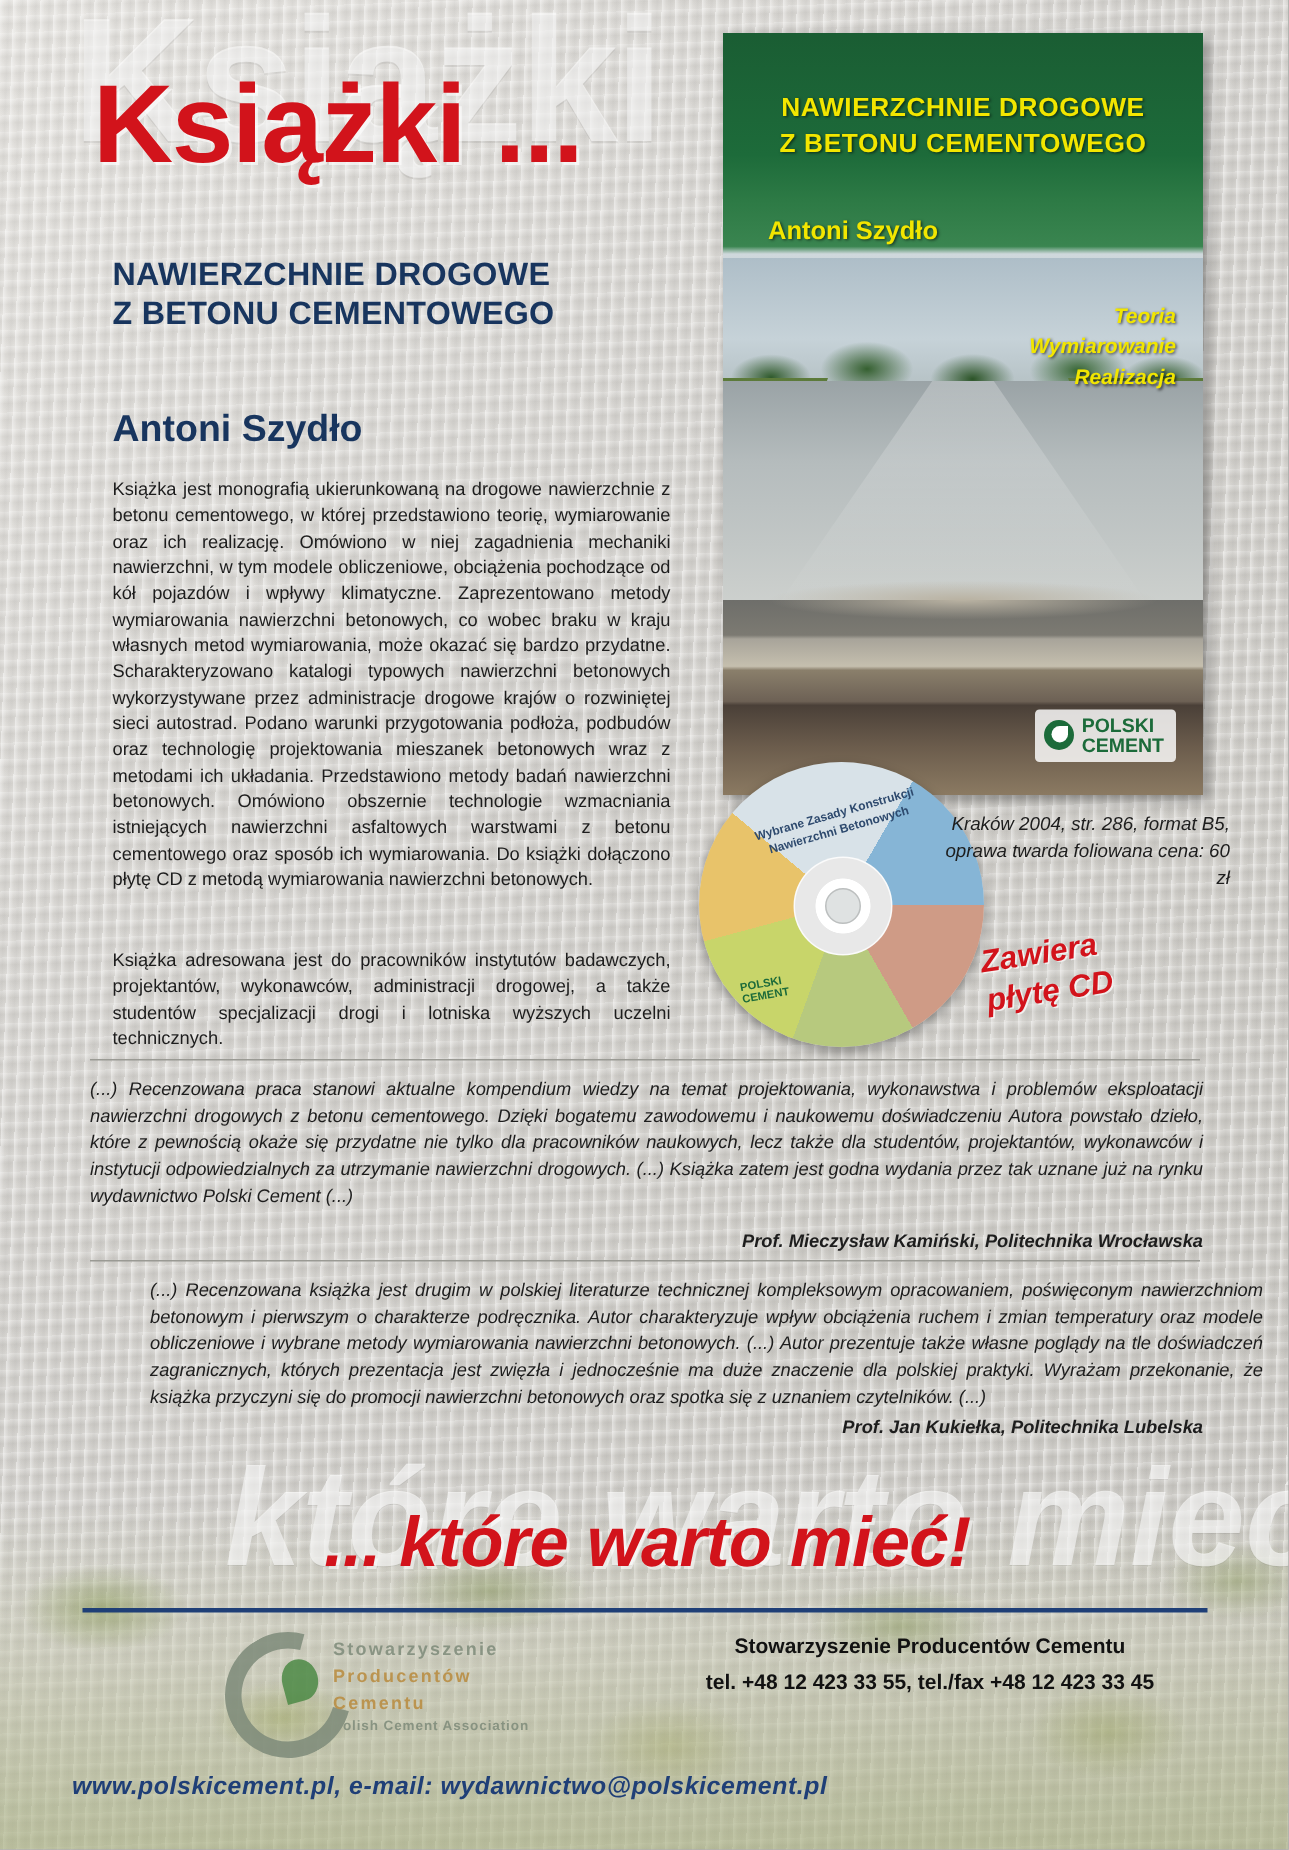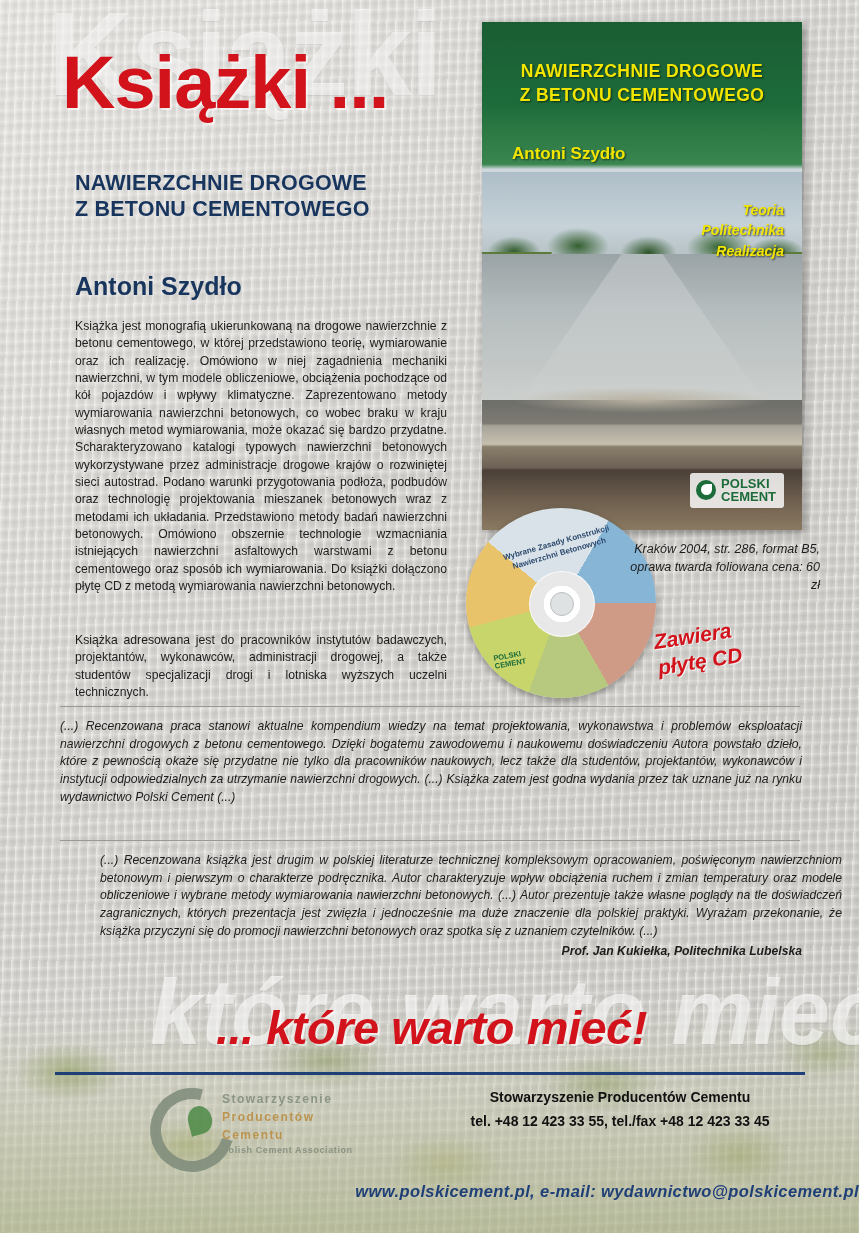--- a/index.html
+++ b/index.html
@@ -430,26 +430,27 @@
     text-align: center;
     font-size: 14px;
     font-weight: bold;
     color: #111;
     line-height: 1.7;
   }
   .footer-web {
     position: absolute;
     left: 0; right: 0;
     top: 1182px;
-    text-align: right;
+    text-align: left;
     font-size: 16.5px;
     font-weight: bold;
     font-style: italic;
     color: #1f3f77;
     letter-spacing: 0.4px;
+    padding-left: 48px;
   }
 </style>
 </head>
 <body>
 
 <div class="page">
 
   <div class="bg-paper"></div>
   <div class="bg-leaves"></div>
 
@@ -465,21 +466,21 @@
     <div class="cover-grass-r"></div>
     <div class="cover-road"></div>
     <div class="cover-cut"></div>
     <div class="cover-title">
       <span>NAWIERZCHNIE DROGOWE</span><br>
       <span>Z BETONU CEMENTOWEGO</span>
     </div>
     <div class="cover-author">Antoni Szydło</div>
     <div class="cover-kw">
       <span>Teoria</span><br>
-      <span>Politechnika</span><br>
+      <span>Wymiarowanie</span><br>
       <span>Realizacja</span>
     </div>
     <div class="cover-logo">
       <span class="leafmark"></span>
       <span>
         <span>POLSKI</span><br>
         <span>CEMENT</span>
       </span>
     </div>
   </div>
@@ -502,20 +503,21 @@
   <div class="book-title">
     <span>NAWIERZCHNIE DROGOWE</span><br>
     <span>Z BETONU CEMENTOWEGO</span>
   </div>
   <div class="book-author">Antoni Szydło</div>
   <div class="desc desc-1">Książka jest monografią ukierunkowaną na drogowe nawierzchnie z betonu cementowego, w której przedstawiono teorię, wymiarowanie oraz ich realizację. Omówiono w niej zagadnienia mechaniki nawierzchni, w tym modele obliczeniowe, obciążenia pochodzące od kół pojazdów i wpływy klimatyczne. Zaprezentowano metody wymiarowania nawierzchni betonowych, co wobec braku w kraju własnych metod wymiarowania, może okazać się bardzo przydatne. Scharakteryzowano katalogi typowych nawierzchni betonowych wykorzystywane przez administracje drogowe krajów o rozwiniętej sieci autostrad. Podano warunki przygotowania podłoża, podbudów oraz technologię projektowania mieszanek betonowych wraz z metodami ich układania. Przedstawiono metody badań nawierzchni betonowych. Omówiono obszernie technologie wzmacniania istniejących nawierzchni asfaltowych warstwami z betonu cementowego oraz sposób ich wymiarowania. Do książki dołączono płytę CD z metodą wymiarowania nawierzchni betonowych.</div>
   <div class="desc desc-2">Książka adresowana jest do pracowników instytutów badawczych, projektantów, wykonawców, administracji drogowej, a także studentów specjalizacji drogi i lotniska wyższych uczelni technicznych.</div>
 
   <div class="rule rule-1"></div>
   <div class="review review-1">(...) Recenzowana praca stanowi aktualne kompendium wiedzy na temat projektowania, wykonawstwa i problemów eksploatacji nawierzchni drogowych z betonu cementowego. Dzięki bogatemu zawodowemu i naukowemu doświadczeniu Autora powstało dzieło, które z pewnością okaże się przydatne nie tylko dla pracowników naukowych, lecz także dla studentów, projektantów, wykonawców i instytucji odpowiedzialnych za utrzymanie nawierzchni drogowych. (...) Książka zatem jest godna wydania przez tak uznane już na rynku wydawnictwo Polski Cement (...)</div>
+  <div class="review-sig sig-1">Prof. Mieczysław Kamiński, Politechnika Wrocławska</div>
 
   <div class="rule rule-2"></div>
   <div class="review review-2">(...) Recenzowana książka jest drugim w polskiej literaturze technicznej kompleksowym opracowaniem, poświęconym nawierzchniom betonowym i pierwszym o charakterze podręcznika. Autor charakteryzuje wpływ obciążenia ruchem i zmian temperatury oraz modele obliczeniowe i wybrane metody wymiarowania nawierzchni betonowych. (...) Autor prezentuje także własne poglądy na tle doświadczeń zagranicznych, których prezentacja jest zwięzła i jednocześnie ma duże znaczenie dla polskiej praktyki. Wyrażam przekonanie, że książka przyczyni się do promocji nawierzchni betonowych oraz spotka się z uznaniem czytelników. (...)</div>
   <div class="review-sig sig-2">Prof. Jan Kukiełka, Politechnika Lubelska</div>
 
   <div class="headline-bottom">... które warto mieć!</div>
 
   <div class="footer-rule"></div>
 
   <div class="spc-logo">

